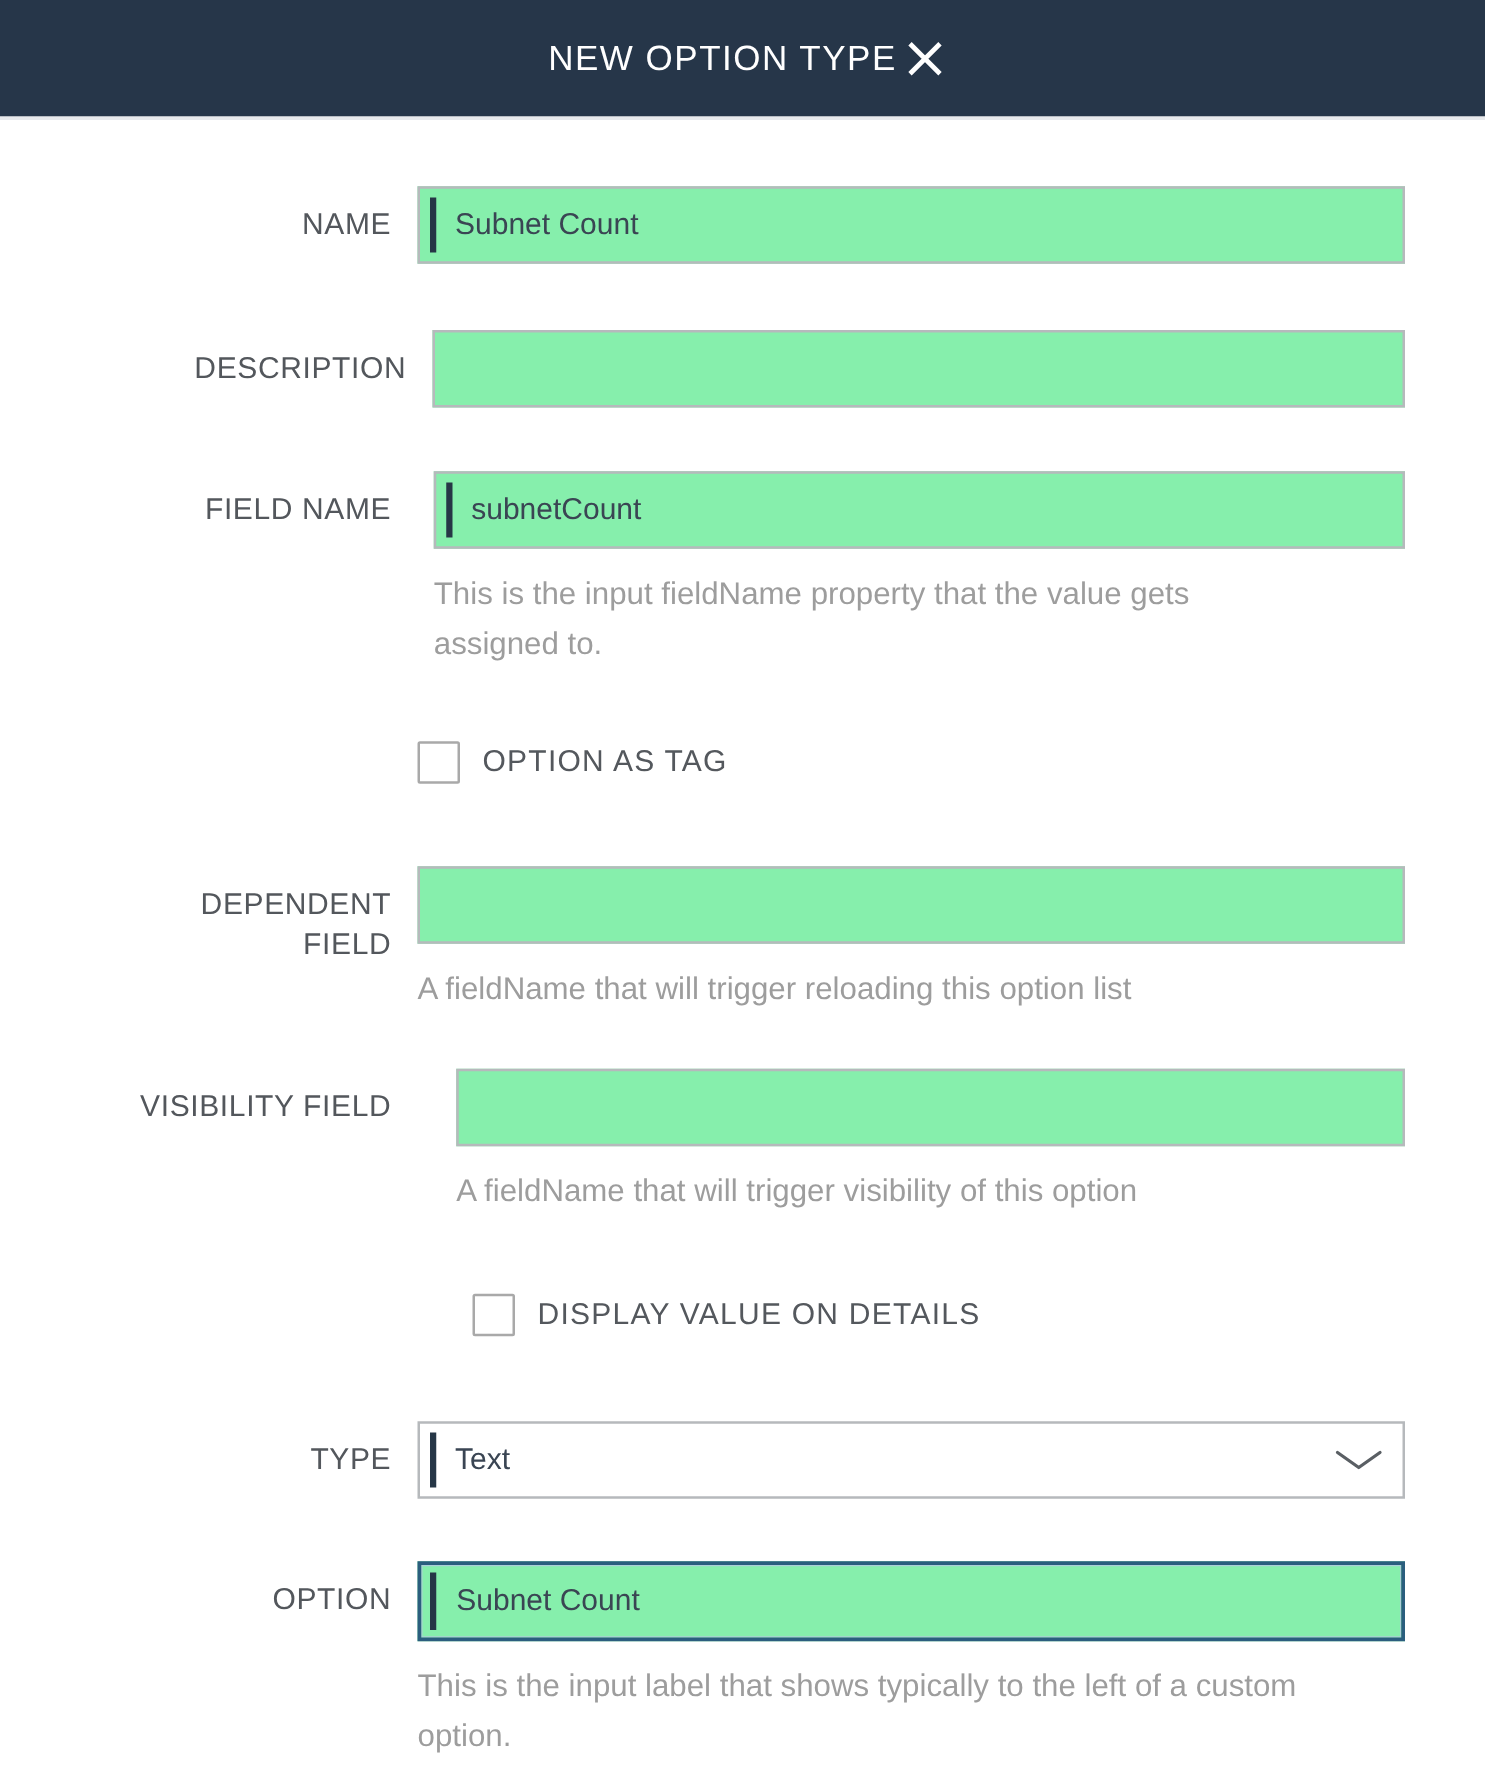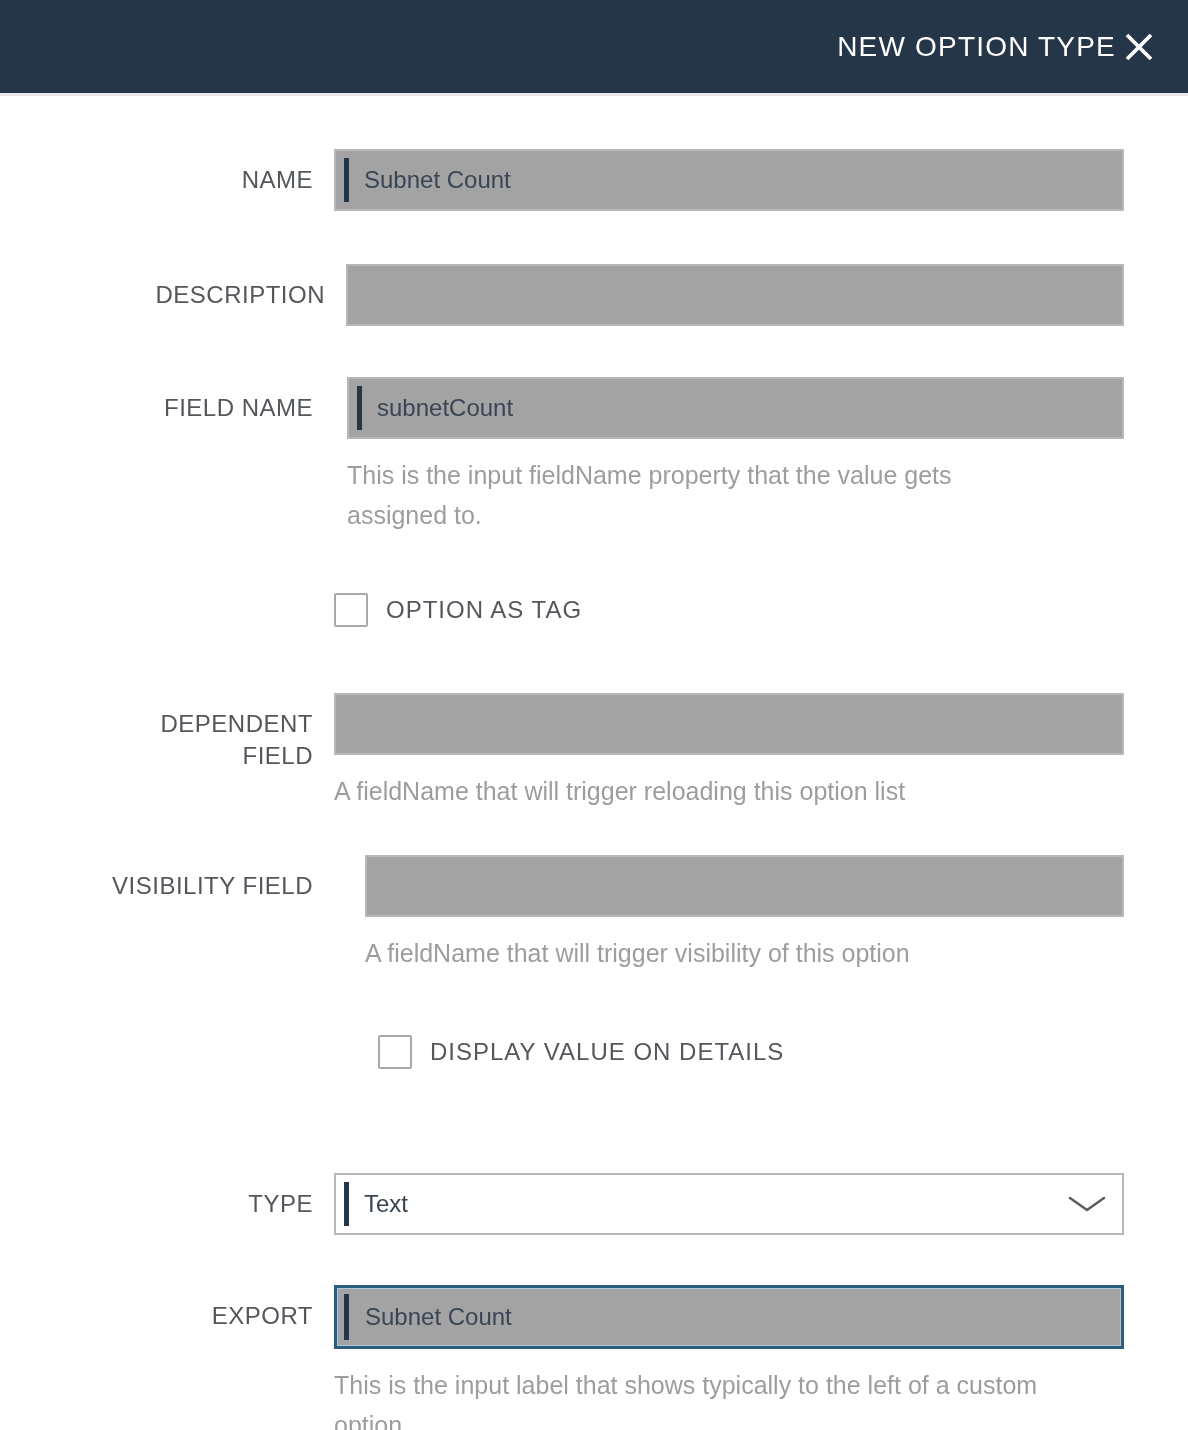--- a/index.html
+++ b/index.html
@@ -7,21 +7,21 @@
   body {
     width: 1188px; height: 1430px;
     background: #ffffff;
     font-family: "Liberation Sans", sans-serif;
     overflow: hidden;
   }
   
   .modal-header {
     height: 96px;
     background: #263649;
-    display: flex; align-items: center; justify-content: flex-end;
+    display: flex; align-items: center; justify-content: center;
     padding: 0 26px 0 40px;
     border-bottom: 3px solid #e7e9ec;
   }
   .modal-title {
     color: #ffffff; font-size: 28px; font-weight: 400;
     letter-spacing: 1.2px; margin: 0;
   }
   .close-btn {
     background: none; border: none; padding: 4px; cursor: pointer;
     display: flex; align-items: center; justify-content: center;
@@ -36,21 +36,21 @@
     width: 220px; margin-right: 21px; flex: none;
     text-align: right;
     color: #53575c; font-size: 24px; letter-spacing: 0.5px;
     line-height: 32px; padding-top: 15px;
   }
   .field-col { flex: 1; min-width: 0; }
   .input-wrap { position: relative; }
   .txt-input {
     width: 100%; height: 62px;
     border: 2px solid #b6b9bc; border-radius: 0;
-    background: #a3a3a3; outline: none;
+    background: #86efac; outline: none;
     font-family: "Liberation Sans", sans-serif;
     font-size: 24px; color: #3a4553;
     padding: 0 20px 0 20px;
   }
   .input-wrap.has-accent .txt-input { padding-left: 28px; }
   .accent-bar {
     position: absolute; left: 10px; top: 9px; bottom: 9px; width: 5px;
     background: #263646; pointer-events: none;
   }
   .input-wrap.focused .txt-input {
@@ -91,21 +91,21 @@
     pointer-events: none;
   }
   
   .mt-name { margin-top: 53px; border-radius: 31px; }
   .mt-description { margin-top: 53px; margin-left: 12px; }
   .mt-fieldname { margin-top: 51px; gap: 13px; }
   .mt-export { margin-top: 58px; }
   .mt-dependent { margin-top: 66px; }
   .mt-visibility { margin-top: 44px; gap: 31px; }
   .mt-display { margin-top: 62px; margin-left: 44px; }
-  .mt-type { margin-top: 104px; justify-content: space-between; }
+  .mt-type { margin-top: 68px; justify-content: space-between; }
   .mt-label { margin-top: 50px; }
 </style>
 </head>
 <body>
 
 <div>
 
   <header class="modal-header">
     <h1 class="modal-title">NEW OPTION TYPE</h1>
     <button class="close-btn" aria-label="Close">
@@ -184,21 +184,21 @@
           <span class="accent-bar"></span>
           <div class="select-display">Text</div>
           <svg class="chevron" width="38" height="17" viewBox="0 0 38 17">
             <polyline points="2,2 19,14 36,2" stroke="#5a5f64" stroke-width="2.6" fill="none" stroke-linecap="round" stroke-linejoin="round"></polyline>
           </svg>
         </div>
       </div>
     </div>
 
     <div class="form-row mt-label">
-      <div class="form-label">EXPORT</div>
+      <div class="form-label">OPTION</div>
       <div class="field-col">
         <div class="input-wrap has-accent focused">
           <span class="accent-bar"></span>
           <input class="txt-input" type="text" value="Subnet Count" style="">
         </div>
         <div class="help-text">This is the input label that shows typically to the left of a custom option.</div>
       </div>
     </div>
 
   </div>

